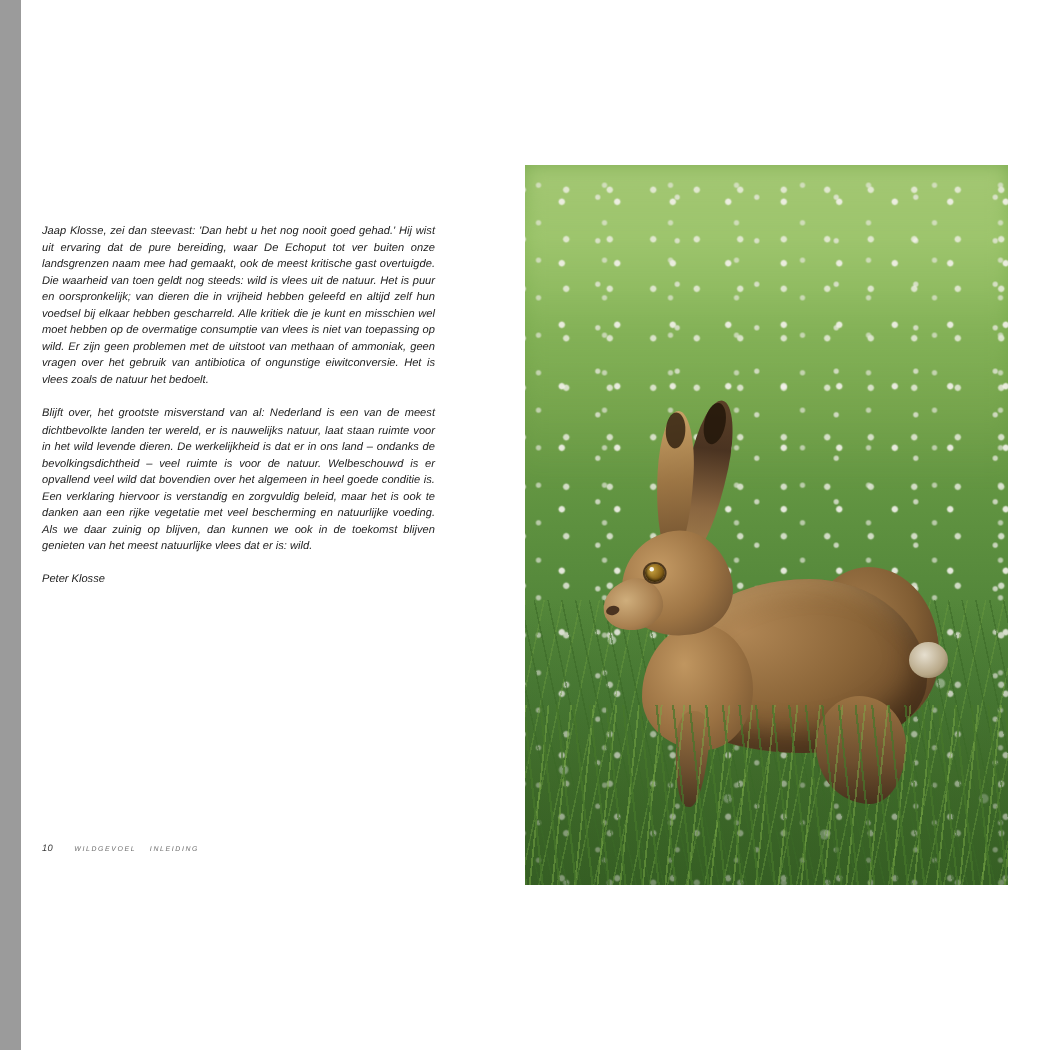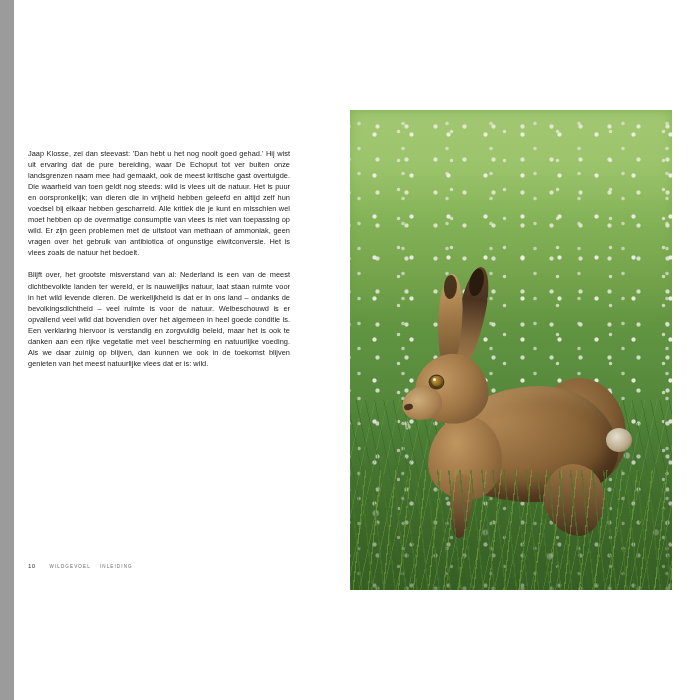--- a/index.html
+++ b/index.html
@@ -11,20 +11,21 @@
     height: 700px;
     background: #ffffff;
     font-family: "Liberation Sans", sans-serif;
     overflow: hidden;
   }
   .page {
     position: relative;
     width: 644px;
     height: 700px;
     background: #ffffff;
+    font-style: italic;
   }
   
   .spine {
     position: absolute;
     left: 0;
     top: 0;
     width: 14px;
     height: 700px;
     background: #9b9b9b;
   }
@@ -318,20 +319,21 @@
 </head>
 <body>
 
 <div class="page">
 
   <div class="spine"></div>
 
   <div class="text-column">
     <p class="para">Jaap Klosse, zei dan steevast: 'Dan hebt u het nog nooit goed gehad.' Hij wist uit ervaring dat de pure bereiding, waar De Echoput tot ver buiten onze landsgrenzen naam mee had gemaakt, ook de meest kritische gast overtuigde. Die waarheid van toen geldt nog steeds: wild is vlees uit de natuur. Het is puur en oorspronkelijk; van dieren die in vrijheid hebben geleefd en altijd zelf hun voedsel bij elkaar hebben gescharreld. Alle kritiek die je kunt en misschien wel moet hebben op de overmatige consumptie van vlees is niet van toepassing op wild. Er zijn geen problemen met de uitstoot van methaan of ammoniak, geen vragen over het gebruik van antibiotica of ongunstige eiwitconversie. Het is vlees zoals de natuur het bedoelt.</p>
     <p class="para">Blijft over, het grootste misverstand van al: Nederland is een van de meest dichtbevolkte landen ter wereld, er is nauwelijks natuur, laat staan ruimte voor in het wild levende dieren. De werkelijkheid is dat er in ons land – ondanks de bevolkingsdichtheid – veel ruimte is voor de natuur. Welbeschouwd is er opvallend veel wild dat bovendien over het algemeen in heel goede conditie is. Een verklaring hiervoor is verstandig en zorgvuldig beleid, maar het is ook te danken aan een rijke vegetatie met veel bescherming en natuurlijke voeding. Als we daar zuinig op blijven, dan kunnen we ook in de toekomst blijven genieten van het meest natuurlijke vlees dat er is: wild.</p>
+    <p class="signature">Peter Klosse</p>
   </div>
 
   <div class="folio">
     <span class="folio-number">10</span>
     <span class="folio-meta">
       <span>WILDGEVOEL</span>
       <span>INLEIDING</span>
     </span>
   </div>
 

